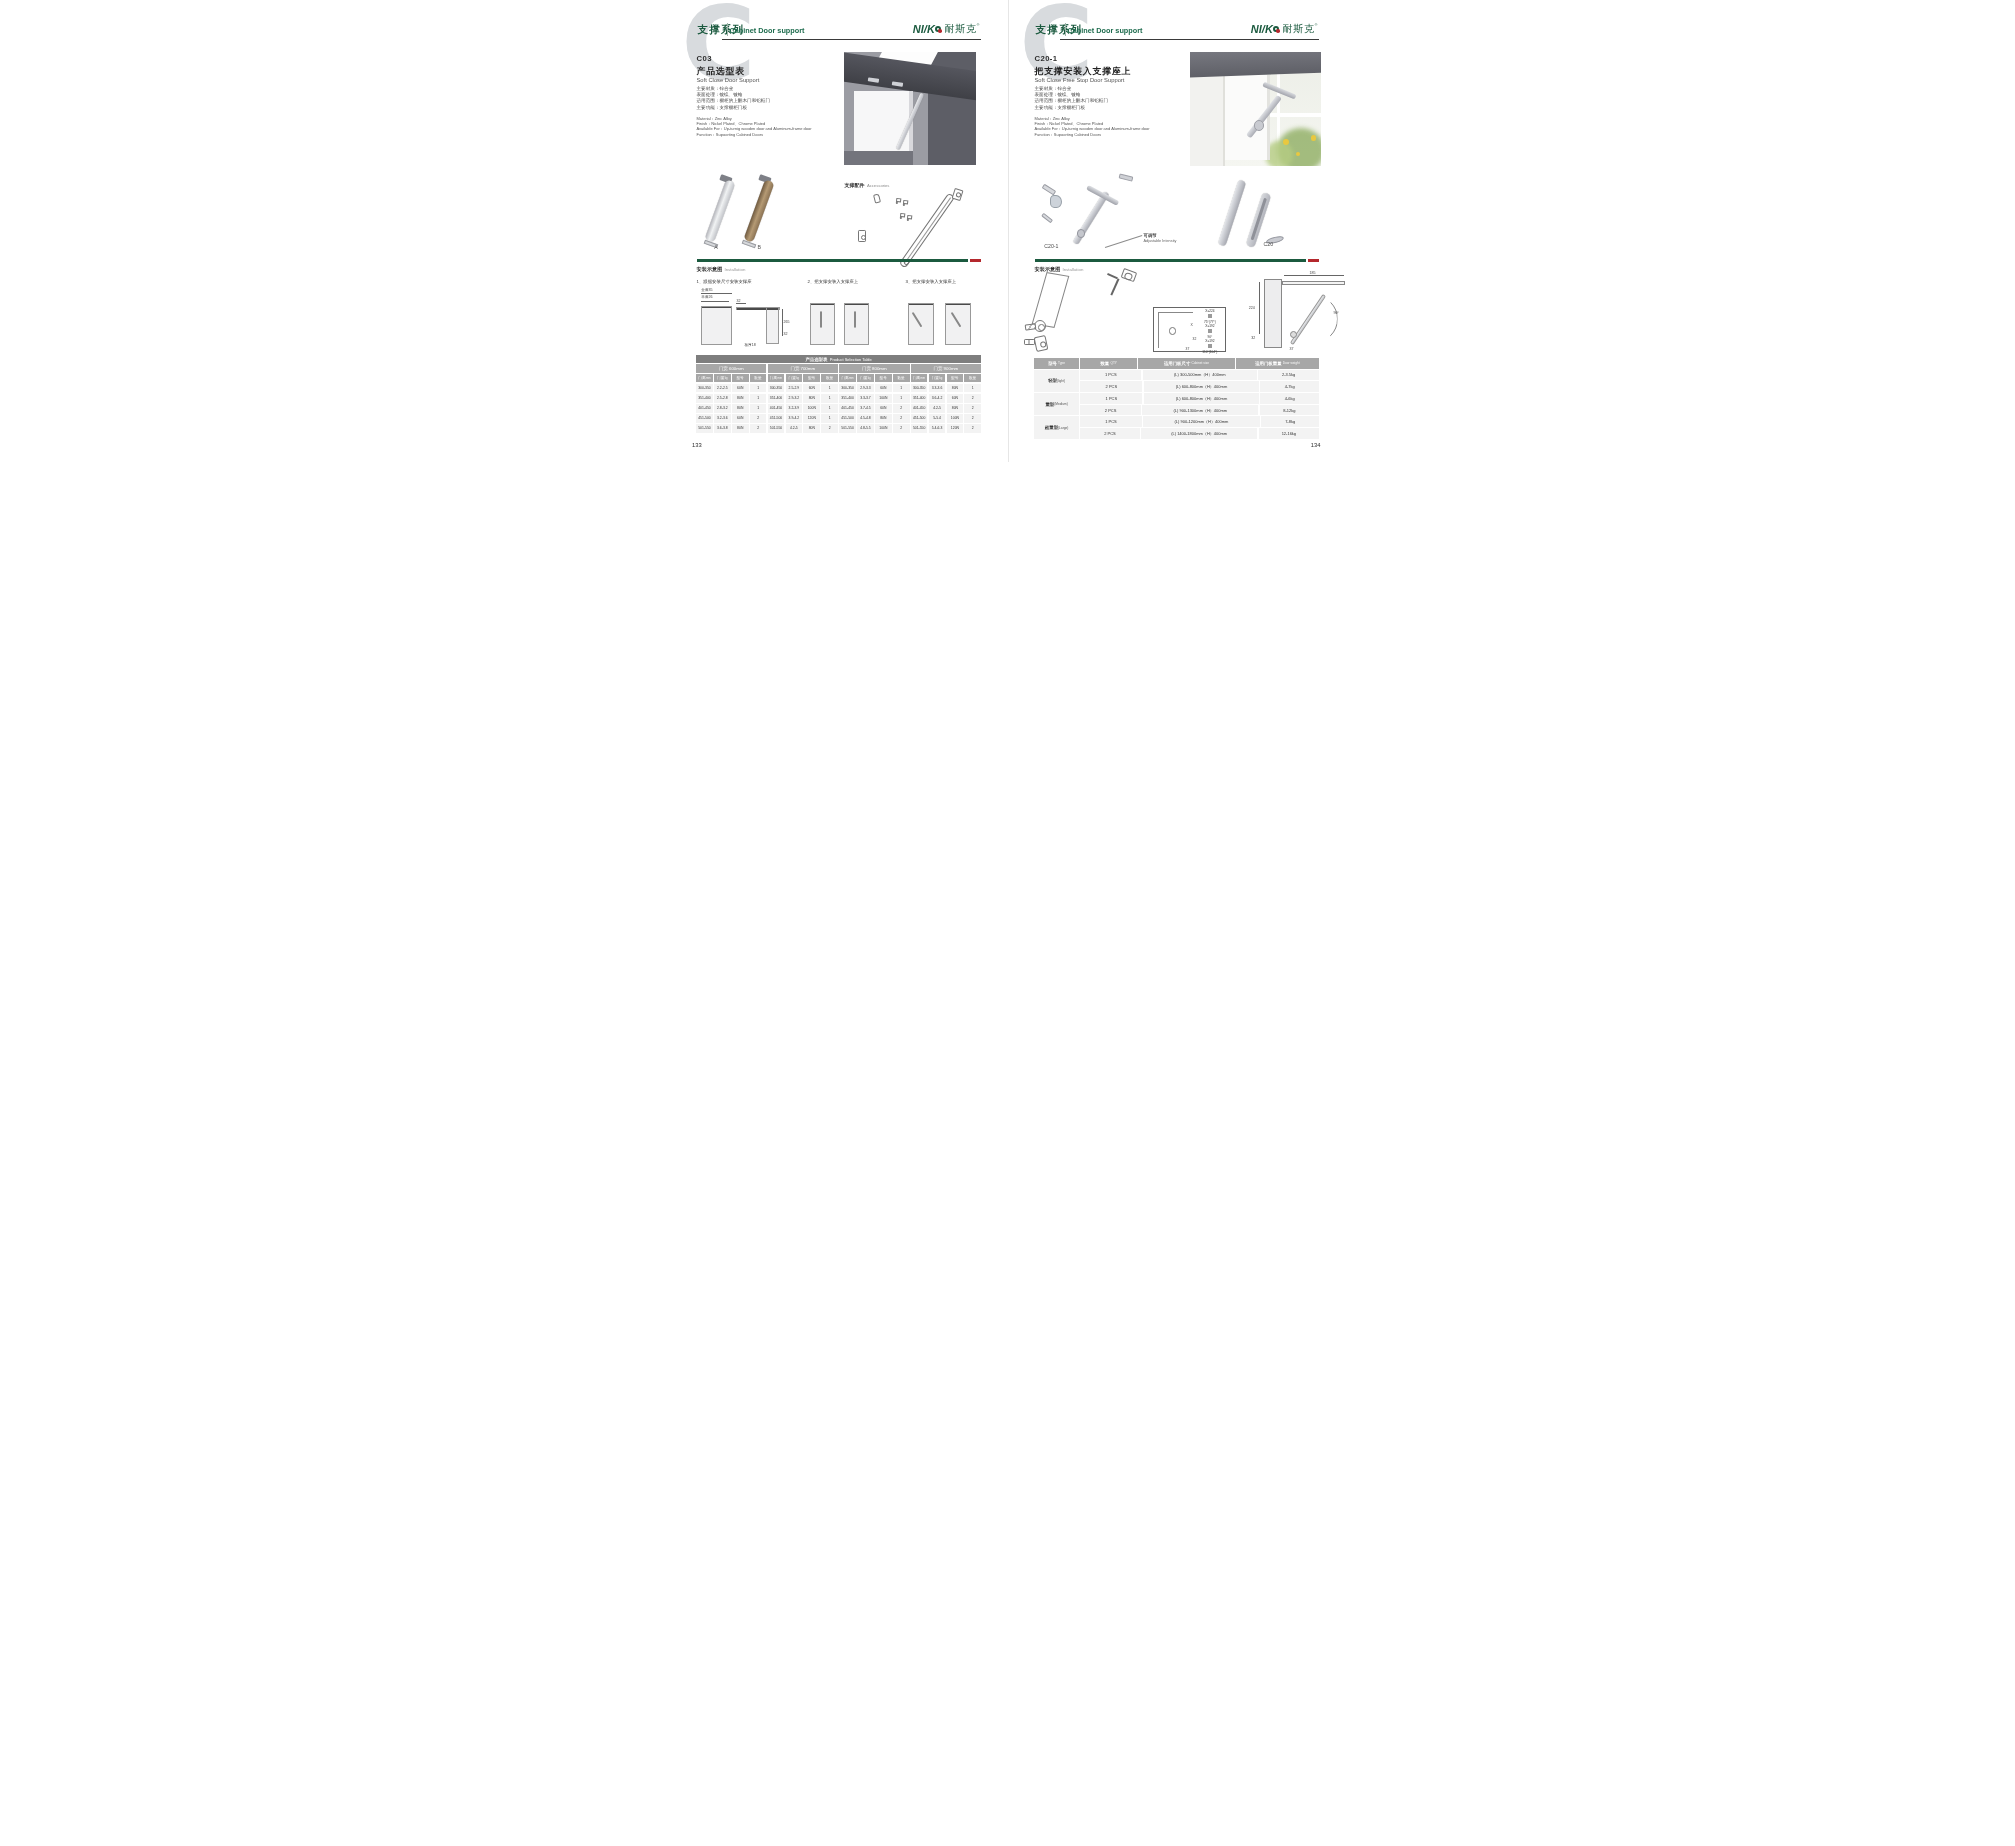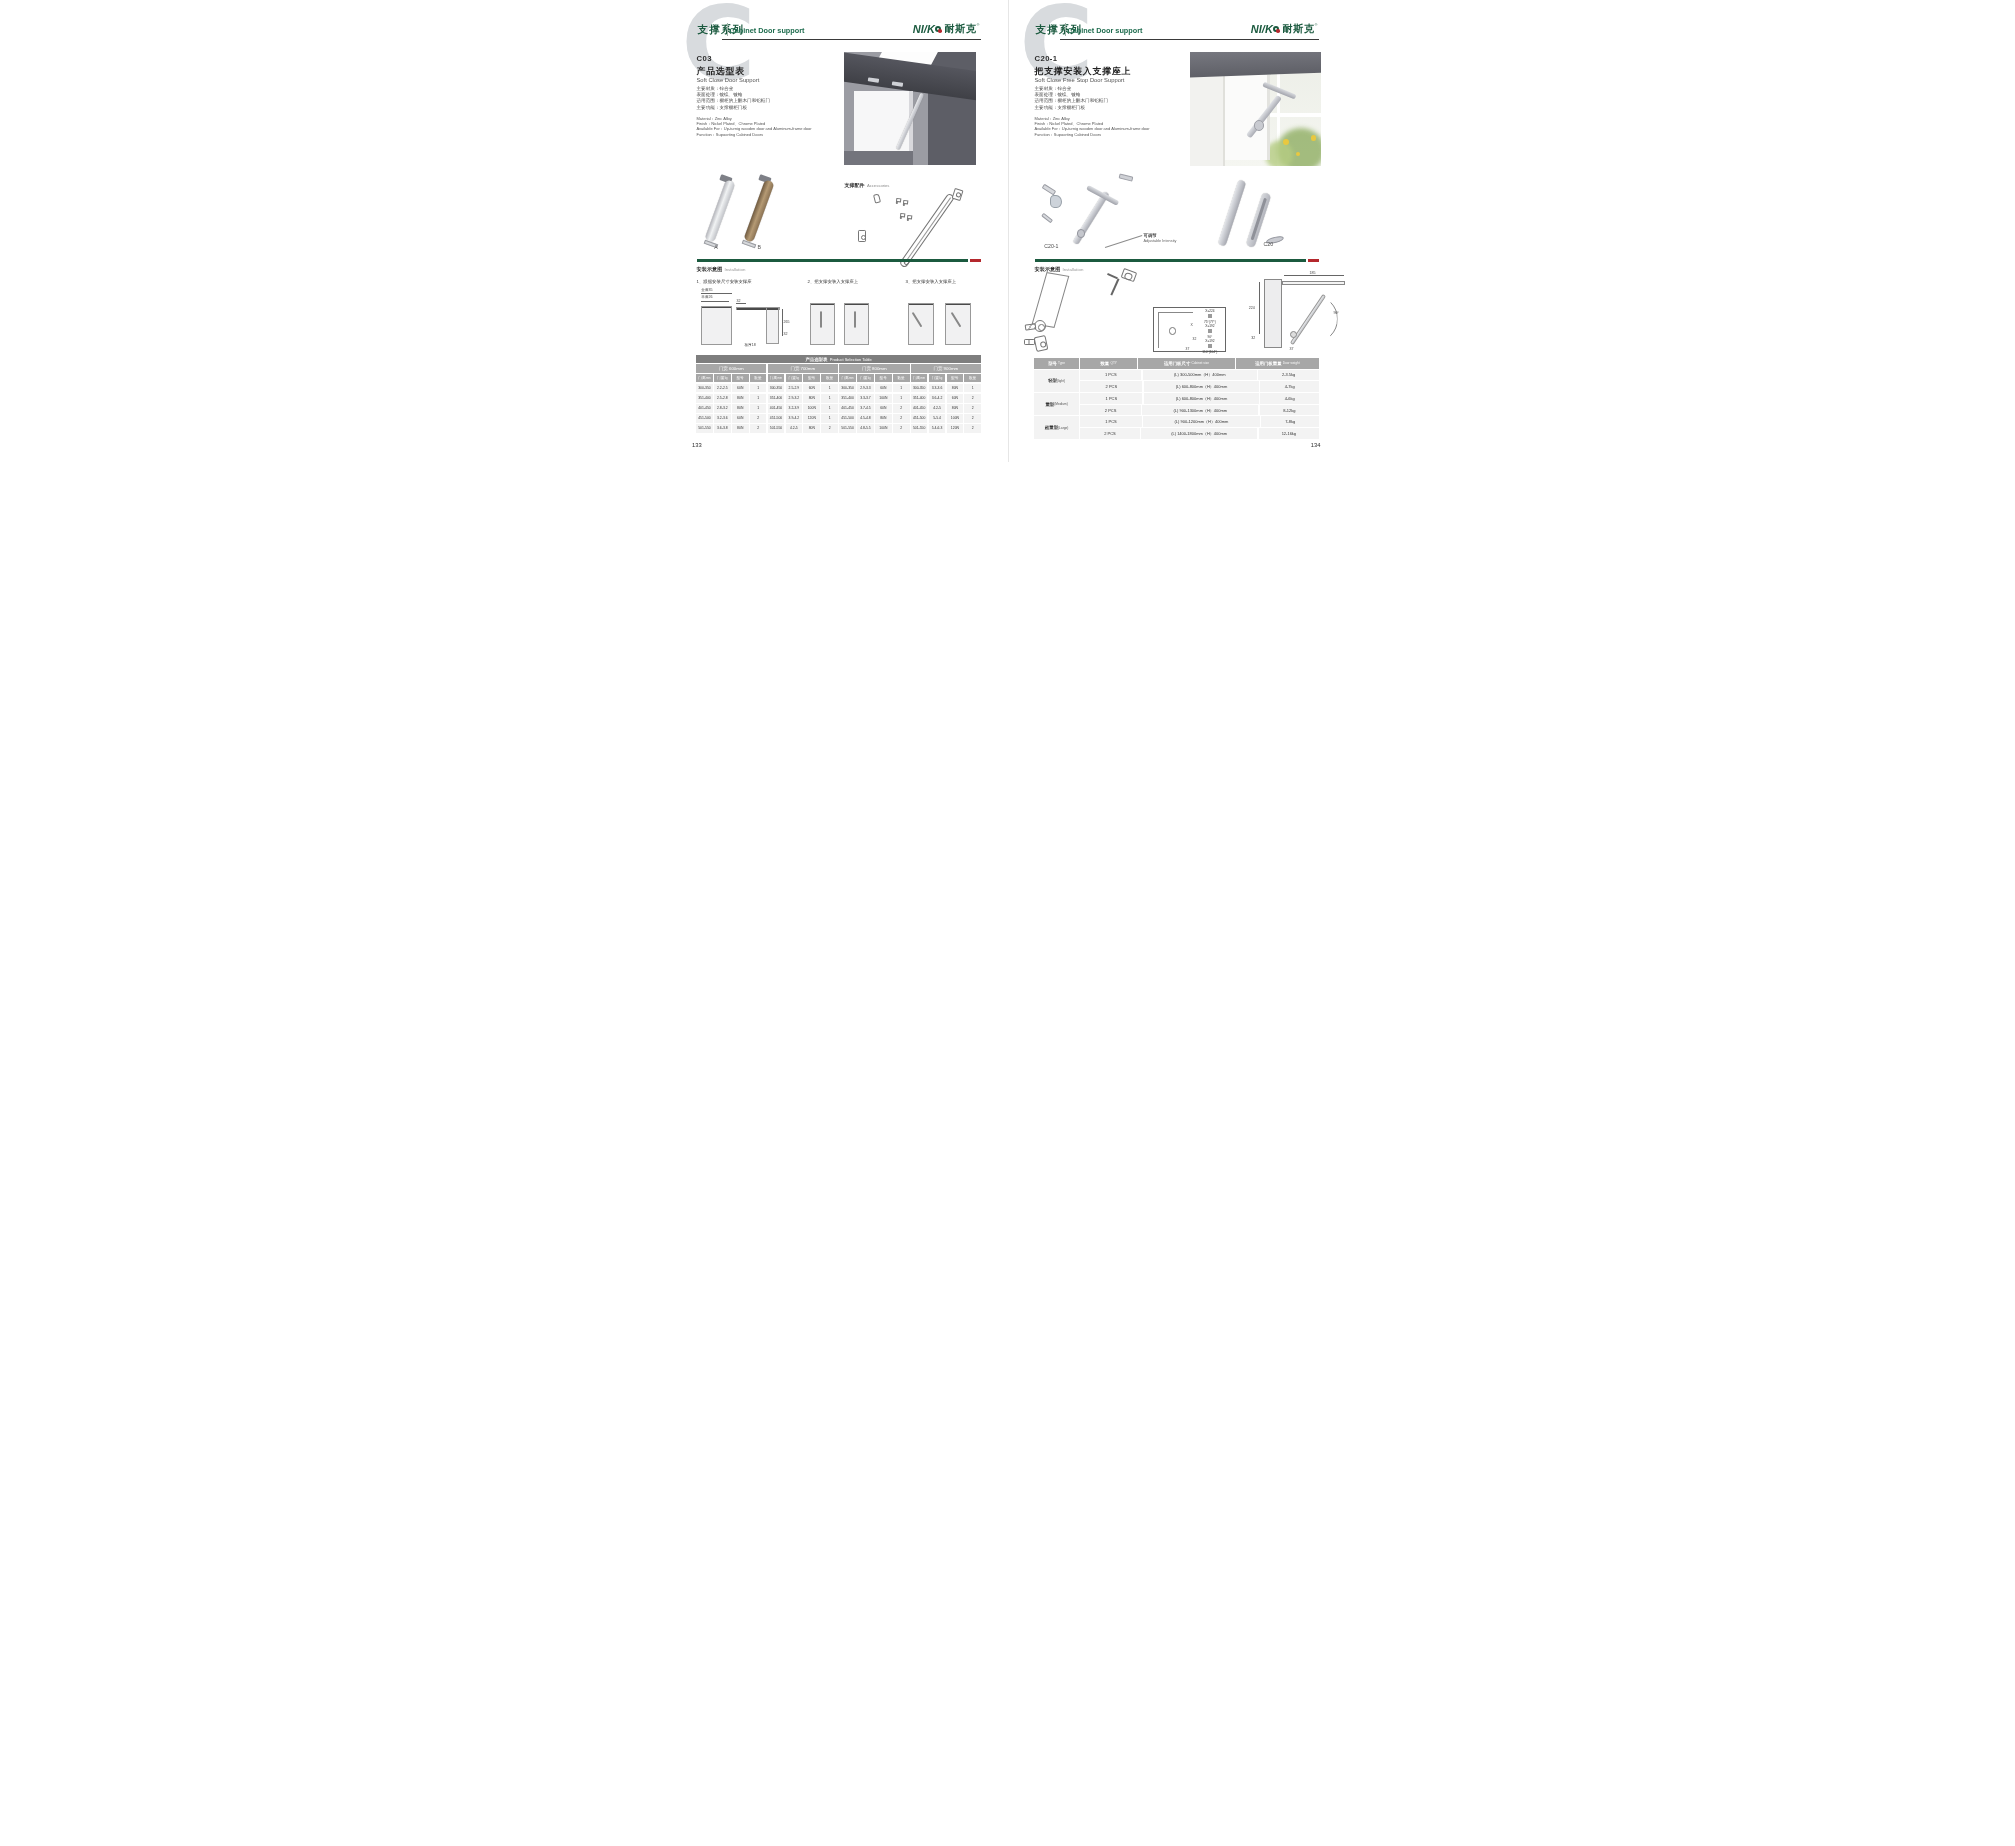--- a/index.html
+++ b/index.html
@@ -15,21 +15,21 @@
 .seam{position:absolute;left:338px;top:0;width:0.4px;height:100%;background:#e6e6e6;}
 
 .wm{position:absolute;left:12px;top:-6.4px;font-family:"DejaVu Sans",sans-serif;font-weight:700;font-size:101px;line-height:1;color:var(--wm);}
 .series-cn{position:absolute;left:28px;top:22.6px;font-size:10.5px;font-weight:700;letter-spacing:1.2px;color:var(--green);}
 .hd-sep{position:absolute;left:57px;top:22.6px;width:0.4px;height:13.7px;background:#9fb3a9;}
 .series-en{position:absolute;left:60px;top:26px;font-size:7.3px;font-weight:600;color:var(--green-en);}
 .logo{position:absolute;right:28px;top:22px;display:flex;align-items:center;}
 .logo-en{font-size:11px;font-weight:800;color:var(--green);letter-spacing:0px;font-style:italic;}
 .logo-ring{display:inline-block;width:6px;height:6px;border:2px solid var(--green);border-radius:50%;position:relative;margin:0 0.4px;}
 .logo-ring::after{content:"";position:absolute;left:1.2px;top:1.2px;width:3.6px;height:3.6px;background:var(--red);border-radius:50%;}
-.logo-cn{font-size:10px;font-weight:700;color:var(--green);margin-left:2.8px;letter-spacing:0.8px;}
+.logo-cn{font-size:10px;font-weight:400;color:var(--green);margin-left:2.8px;letter-spacing:0.8px;}
 .logo-reg{font-size:3.6px;color:var(--green);vertical-align:top;position:relative;top:-3.6px;}
 .hd-rule{position:absolute;left:52px;right:27px;top:39px;height:0.8px;background:#3a3a3a;}
 
 .model{position:absolute;left:27px;top:54px;font-size:7.7px;font-weight:700;color:#2e2e2e;letter-spacing:0.4px;}
 .title-cn{position:absolute;left:27px;top:65px;font-size:8.9px;font-weight:700;color:#222;letter-spacing:0.8px;}
 .title-en{position:absolute;left:27px;top:77px;font-size:5.8px;color:#555;}
 .specs-cn{position:absolute;left:27px;top:86px;}
 .spec-line-cn{font-size:4.6px;line-height:6.2px;color:#3e3e3e;}
 .specs-en{position:absolute;left:27px;top:116px;}
 .spec-line-en{font-size:4px;line-height:5.2px;color:#555;}

